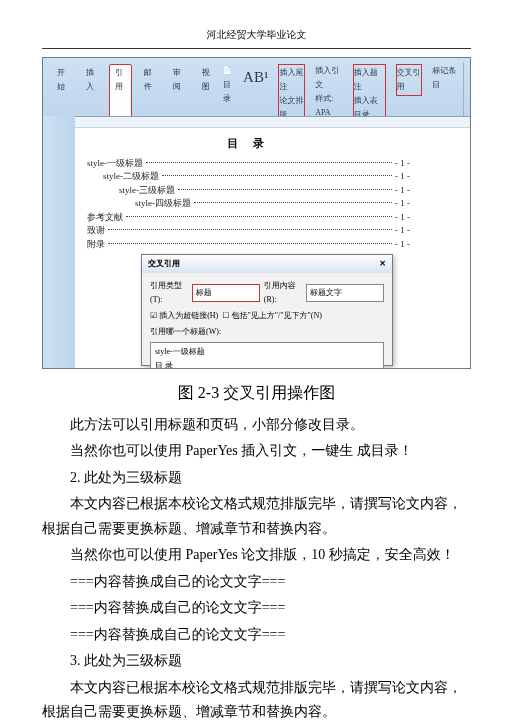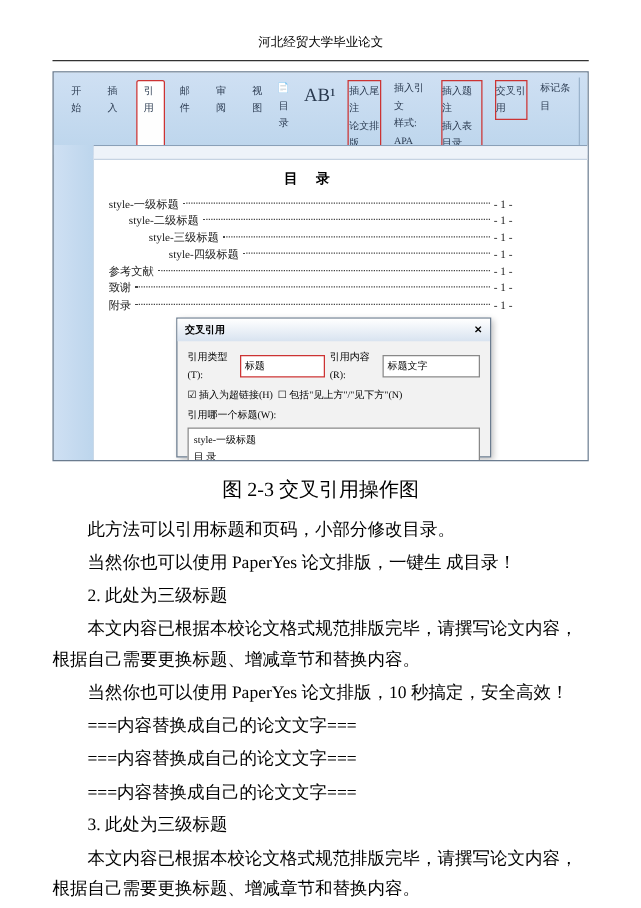--- a/index.html
+++ b/index.html
@@ -141,21 +141,21 @@
 
         </div>
 
       </div>
     </div>
   </div>
 
   <div class="caption">图 2-3  交叉引用操作图</div>
 
   <p class="para">此方法可以引用标题和页码，小部分修改目录。</p>
-  <p class="para">当然你也可以使用 PaperYes 论文排版，一键生 成目录！</p>
+  <p class="para">当然你也可以使用 PaperYes 插入引文，一键生 成目录！</p>
   <p class="para" style="text-indent:2em;font-weight:normal">2. 此处为三级标题</p>
   <p class="para">本文内容已根据本校论文格式规范排版完毕，请撰写论文内容，根据自己需要更换标题、增减章节和替换内容。</p>
   <p class="para">当然你也可以使用 PaperYes 论文排版，10 秒搞定，安全高效！</p>
   <p class="para">===内容替换成自己的论文文字===</p>
   <p class="para">===内容替换成自己的论文文字===</p>
   <p class="para">===内容替换成自己的论文文字===</p>
   <p class="para">3. 此处为三级标题</p>
   <p class="para">本文内容已根据本校论文格式规范排版完毕，请撰写论文内容，根据自己需要更换标题、增减章节和替换内容。</p>
 
 </div>

